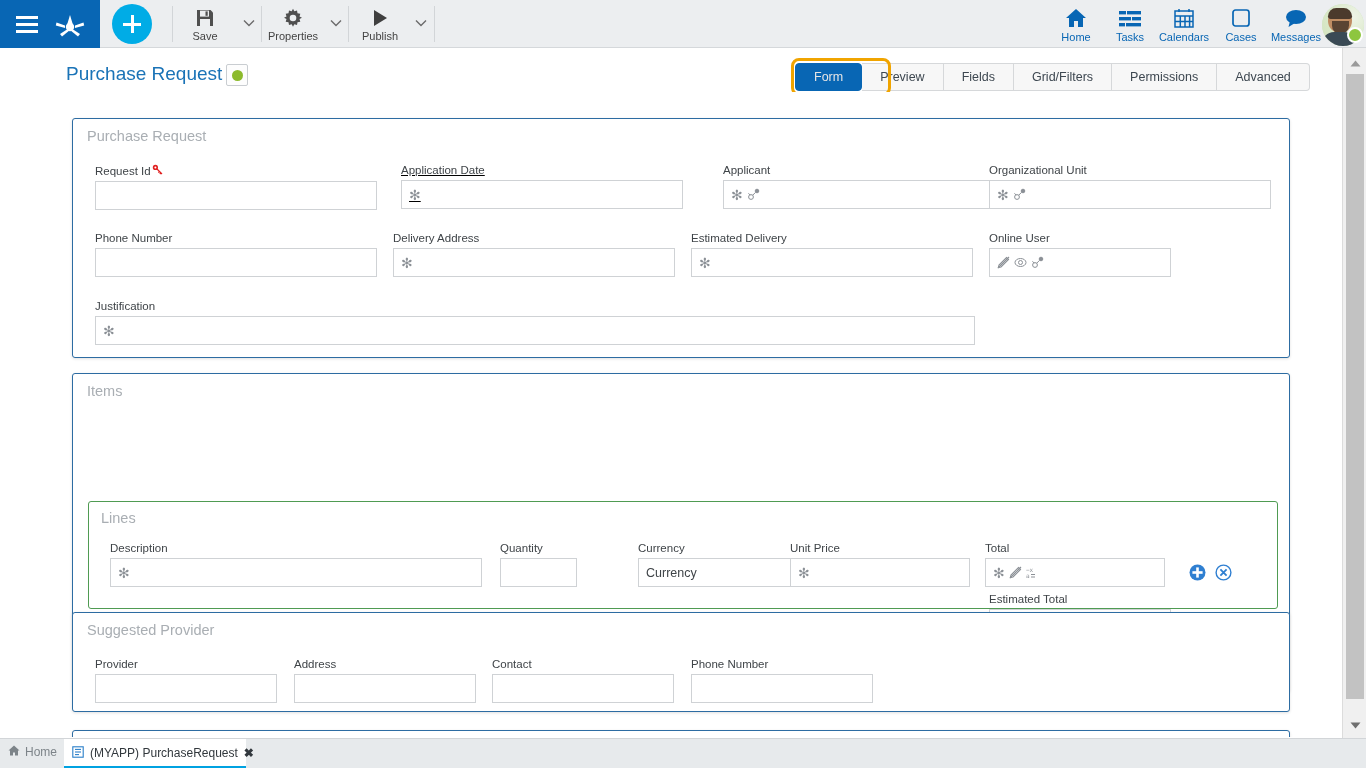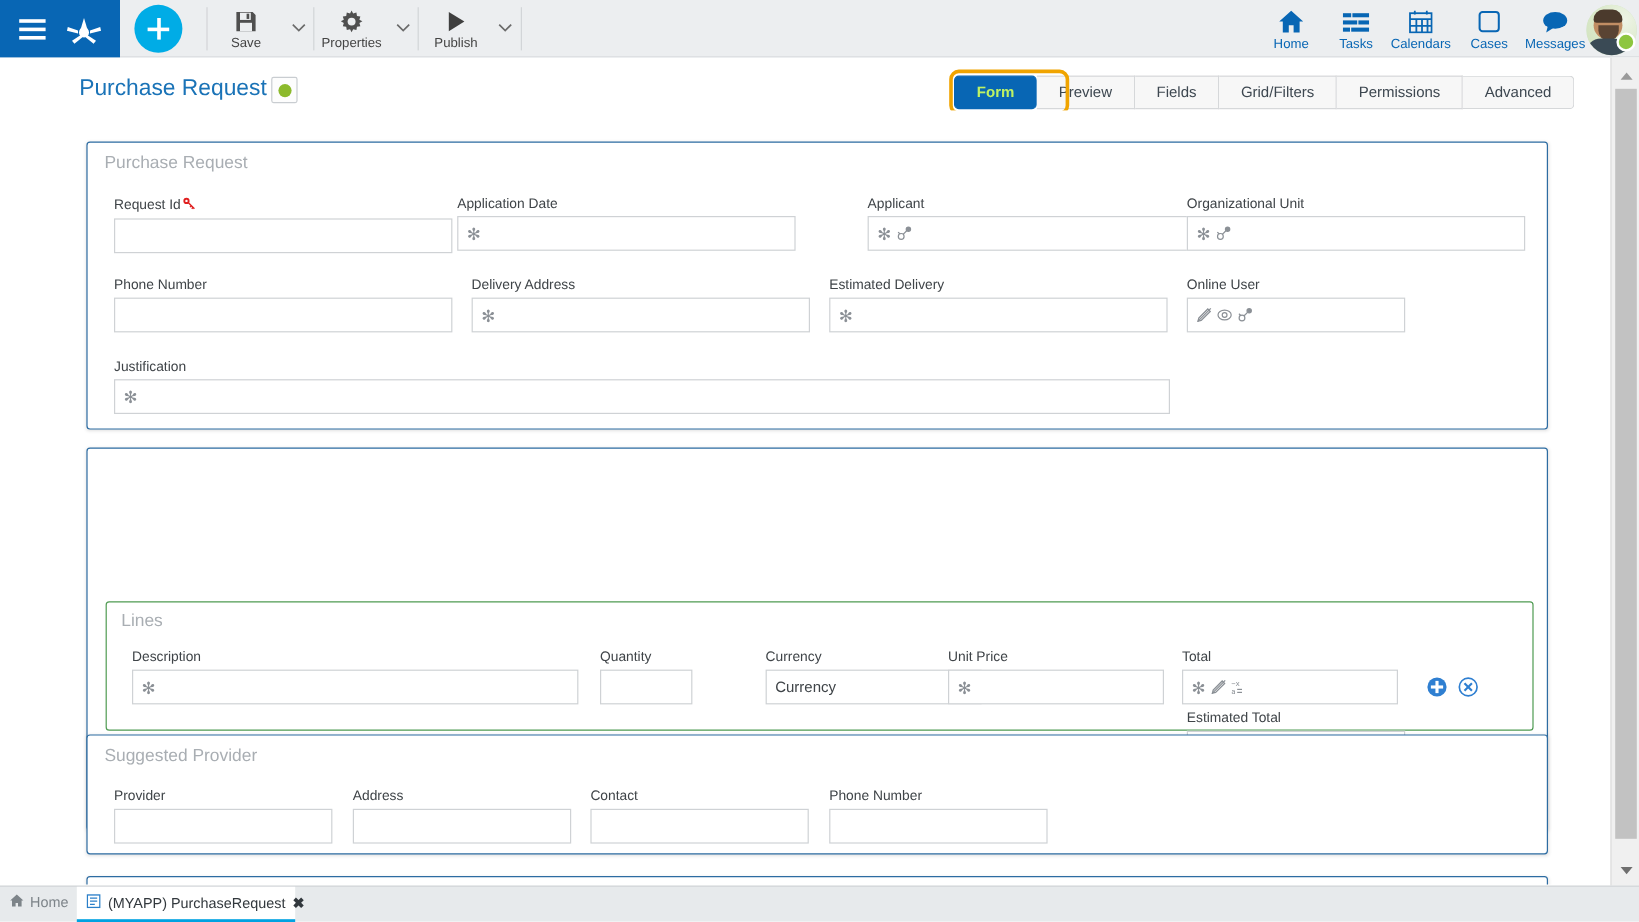--- a/index.html
+++ b/index.html
@@ -45,21 +45,21 @@
   .page-header { position: absolute; top: 48px; left: 0; width: 1366px; height: 44px; background: #fff; }
   .page-title { position: absolute; left: 66px; top: 63px; font-size: 19px; color: #1a73b7; }
   .title-badge { position: absolute; left: 226px; top: 64px; width: 22px; height: 22px; border: 1px solid #c9cdd1; background: #fdfdfd; border-radius: 2px; display: flex; align-items: center; justify-content: center; cursor: pointer; }
   .title-badge i { width: 11px; height: 11px; border-radius: 50%; background: #8cba2c; display: block; }
 
   
   .tabs { position: absolute; left: 795px; top: 63px; height: 28px; display: flex; }
   .tab { height: 28px; padding: 0 18px; display: flex; align-items: center; justify-content: center; font-size: 12.5px; color: #3d4750; background: #f7f7f7; border: 1px solid #d6d8da; border-left: none; cursor: pointer; }
   .tab:first-child { border-left: 1px solid #d6d8da; border-radius: 4px 0 0 4px; }
   .tab:last-child { border-radius: 0 4px 4px 0; }
-  .tab.active { background: #0866b4; color: #bef264; border-color: #0866b4; font-weight: bold; border-radius: 4px; }
+  .tab.active { background: #0866b4; color: #e5e5e5; border-color: #0866b4; font-weight: normal; border-radius: 4px; }
   .tab-ring { position: absolute; left: 791px; top: 58px; width: 100px; height: 38px; border: 3px solid #f0a400; border-radius: 8px; pointer-events: none; }
 
   
   .sidestrip { position: absolute; left: 26px; top: 259px; width: 31px; }
   .sidebtn { width: 31px; height: 36px; border: 1px solid #d9dcdf; background: #f6f7f8; display: flex; align-items: center; justify-content: center; cursor: pointer; margin-bottom: -1px; color: #1a4f91; }
 
   
   .canvas { position: absolute; left: 0; top: 92px; width: 1340px; height: 645px; background: #fff; overflow: hidden; }
 
   .panel { position: absolute; background: #fff; border: 1px solid #2d6ca2; border-radius: 3px; box-shadow: 0 1px 3px rgba(0,0,0,0.12); }
@@ -283,21 +283,21 @@
           <svg width="11" height="11" viewBox="0 0 11 11" fill="#e02020">
               <circle cx="3.4" cy="3.4" r="2.6"></circle>
               <circle cx="3.4" cy="3.4" r="1" fill="#fff"></circle>
               <path d="M5 5 L10 10 M7.4 7.4 L6.4 8.6 M8.8 8.8 L7.8 10" stroke="#e02020" stroke-width="1.2" fill="none"></path>
             </svg>
         </span>
       </div>
       <div class="fld-input"></div>
     </div>
 
-    <div class="fld" style="left:308px; top:45px; width:282px;">
+    <div class="fld" style="left:328px; top:45px; width:282px;text-decoration:underline;">
       <div class="fld-label">Application Date</div>
       <div class="fld-input">
         <span class="ast">✻</span>
       </div>
     </div>
 
     <div class="fld" style="left:618px; top:45px; width:282px;margin-left:32px;">
       <div class="fld-label">Applicant</div>
       <div class="fld-input">
         <span class="ast">✻</span>
@@ -374,20 +374,21 @@
 
     <div class="fld" style="left:22px; top:181px; width:880px;">
       <div class="fld-label">Justification</div>
       <div class="fld-input">
         <span class="ast">✻</span>
       </div>
     </div>
   </div>
 
   <div class="panel" style="left:72px; top:281px; width:1218px; height:319px;">
+    <div class="panel-title">Items</div>
 
     <div class="subpanel" style="left:15px; top:127px; width:1190px; height:108px;">
       <div class="subpanel-title">Lines</div>
 
       <div class="fld" style="left:21px; top:40px; width:372px;">
         <div class="fld-label">Description</div>
         <div class="fld-input">
           <span class="ast">✻</span>
         </div>
       </div>

